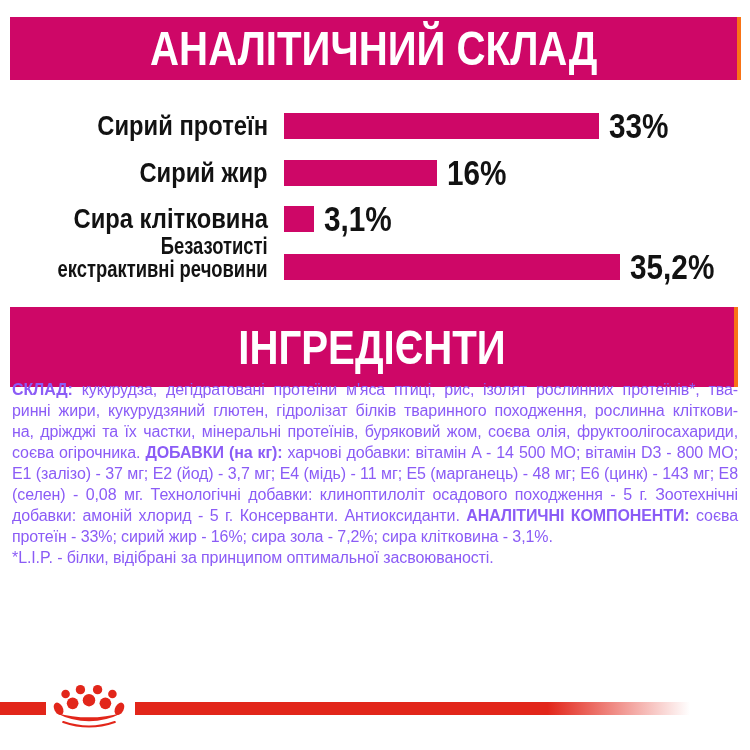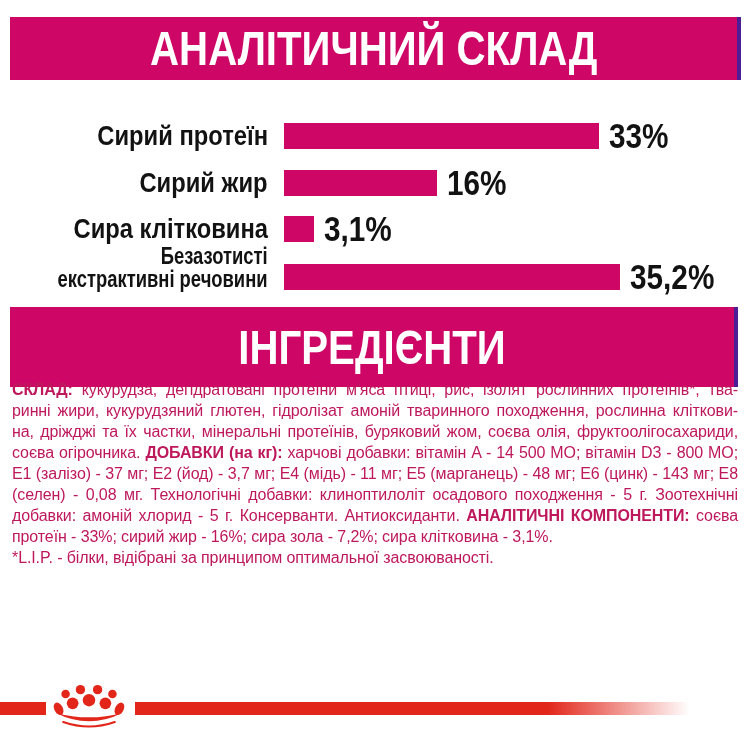--- a/index.html
+++ b/index.html
@@ -1,37 +1,37 @@
 <!DOCTYPE html>
 <html><head>
 <meta charset="utf-8">
 <style>
   html,body{margin:0;padding:0;background:#ffffff;}
   .page{position:relative;width:750px;height:750px;background:#ffffff;overflow:hidden;
         font-family:"Liberation Sans", sans-serif;}
 
   
   .banner{position:absolute;background:#CE0767;display:flex;align-items:center;justify-content:center;
-          border-right:4px solid #4c1d95;}
+          border-right:4px solid #f97316;}
   .banner-inner{color:#ffffff;font-weight:bold;font-size:49px;white-space:nowrap;
           transform:scaleX(0.82);transform-origin:center center;letter-spacing:0px;line-height:1;}
   #banner1{left:10px;top:17px;width:727px;height:63px;}
   #banner2{left:10px;top:307px;width:724px;height:80px;}
 
   
-  .chart{position:absolute;left:0;top:14px;width:750px;height:300px;}
+  .chart{position:absolute;left:0;top:4px;width:750px;height:300px;}
   .hbar{position:absolute;left:284px;height:26px;background:#CE0767;}
   .cat-label{position:absolute;right:482px;height:27px;line-height:27px;white-space:nowrap;
              font-weight:bold;color:#121212;font-size:27px;transform:scaleX(0.88);transform-origin:right center;}
   .cat-label.small{font-size:23px;height:23px;line-height:23px;transform:scaleX(0.80);}
   .hval{position:absolute;height:26px;display:flex;align-items:center;white-space:nowrap;
         font-weight:bold;color:#121212;font-size:35px;transform:scaleX(0.85);transform-origin:left center;}
 
   
-  .para{position:absolute;left:12px;top:379px;width:726px;color:#be185d;
+  .para{position:absolute;left:12px;top:379px;width:726px;color:#8b5cf6;
         font-size:16px;line-height:21px;letter-spacing:-0.1px;}
   .ing-line{text-align:justify;text-align-last:justify;white-space:nowrap;}
   .ing-line.nojust{text-align:center;text-align-last:left;}
   .ing-line b{font-weight:bold;}
 
   
   .stripe{position:absolute;left:0;top:702px;width:750px;height:13px;
           background:linear-gradient(to right,#E2261A 0%,#E2261A 73%,rgba(226,38,26,0) 92%);}
   .stripe-mask{position:absolute;left:46px;top:699px;width:89px;height:19px;background:#ffffff;}
   .crown{position:absolute;left:50px;top:684px;width:78px;height:48px;}
@@ -63,21 +63,21 @@
     <div class="hval" style="top: 202px; left: 324px;">3,1%</div>
     <div class="hval" style="top: 250px; left: 630px;">35,2%</div>
   </div>
 
   <div class="banner" id="banner2">
     <div class="banner-inner">ІНГРЕДІЄНТИ</div>
   </div>
 
   <div class="para" id="ingredients-text">
       <div class="ing-line"><b>СКЛАД:</b><span> кукурудза, дегідратовані протеїни м'яса птиці, рис, ізолят рослинних протеїнів*, тва-</span></div>
-      <div class="ing-line"><span>ринні жири, кукурудзяний глютен, гідролізат амоній тваринного походження, рослинна кліткови-</span></div>
+      <div class="ing-line"><span>ринні жири, кукурудзяний глютен, гідролізат білків тваринного походження, рослинна кліткови-</span></div>
       <div class="ing-line"><span>на, дріжджі та їх частки, мінеральні протеїнів, буряковий жом, соєва олія, фруктоолігосахариди,</span></div>
       <div class="ing-line"><span>соєва огірочника. </span><b>ДОБАВКИ (на кг):</b><span> харчові добавки: вітамін A - 14 500 МО; вітамін D3 - 800 МО;</span></div>
       <div class="ing-line"><span>E1 (залізо) - 37 мг; E2 (йод) - 3,7 мг; E4 (мідь) - 11 мг; E5 (марганець) - 48 мг; E6 (цинк) - 143 мг; E8</span></div>
       <div class="ing-line"><span>(селен) - 0,08 мг. Технологічні добавки: клиноптилоліт осадового походження - 5 г. Зоотехнічні</span></div>
       <div class="ing-line"><span>добавки: амоній хлорид - 5 г. Консерванти. Антиоксиданти. </span><b>АНАЛІТИЧНІ КОМПОНЕНТИ:</b><span> соєва</span></div>
       <div class="ing-line nojust"><span>протеїн - 33%; сирий жир - 16%; сира зола - 7,2%; сира клітковина - 3,1%.</span></div>
       <div class="ing-line nojust"><span>*L.I.P. - білки, відібрані за принципом оптимальної засвоюваності.</span></div>
     </div>
 
   <div class="stripe"></div>

